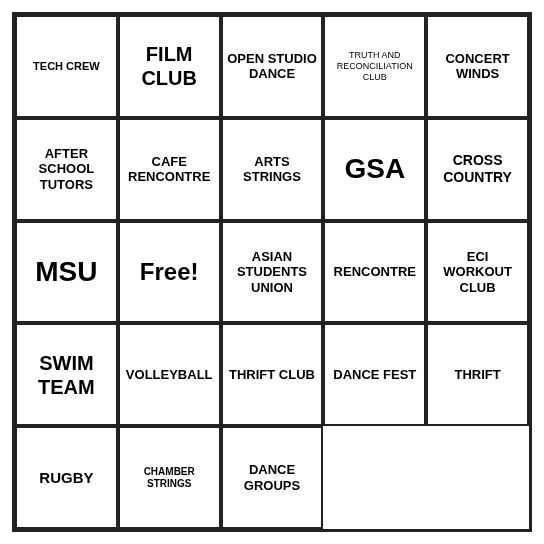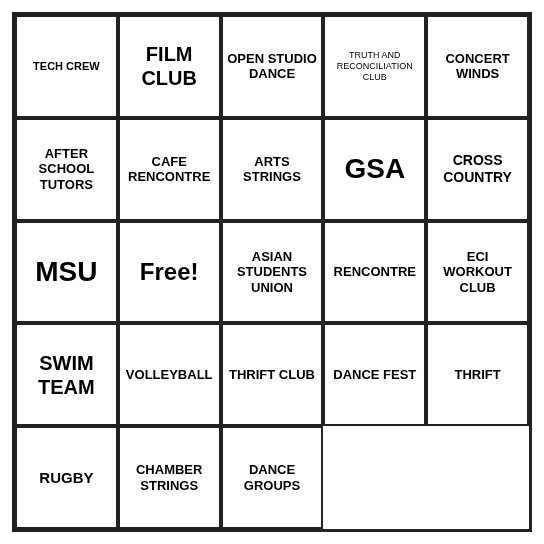--- a/index.html
+++ b/index.html
@@ -57,15 +57,15 @@
     <div class="cell" style="font-size: 24px;">Free!</div>
     <div class="cell" style="font-size: 13px;">ASIAN STUDENTS UNION</div>
     <div class="cell" style="font-size: 13px;">RENCONTRE</div>
     <div class="cell" style="font-size: 13px;">ECI WORKOUT CLUB</div>
     <div class="cell" style="font-size: 20px;">SWIM TEAM</div>
     <div class="cell" style="font-size: 13px;">VOLLEYBALL</div>
     <div class="cell" style="font-size: 13px;">THRIFT CLUB</div>
     <div class="cell" style="font-size: 13px;">DANCE FEST</div>
     <div class="cell" style="font-size: 13px;">THRIFT</div>
     <div class="cell" style="font-size: 15px;">RUGBY</div>
-    <div class="cell" style="font-size: 13px;">CHAMBER STRINGS</div>
+    <div class="cell" style="font-size: 10px;">CHAMBER STRINGS</div>
     <div class="cell" style="font-size: 13px;">DANCE GROUPS</div>
   </div>
 
 </body></html>

